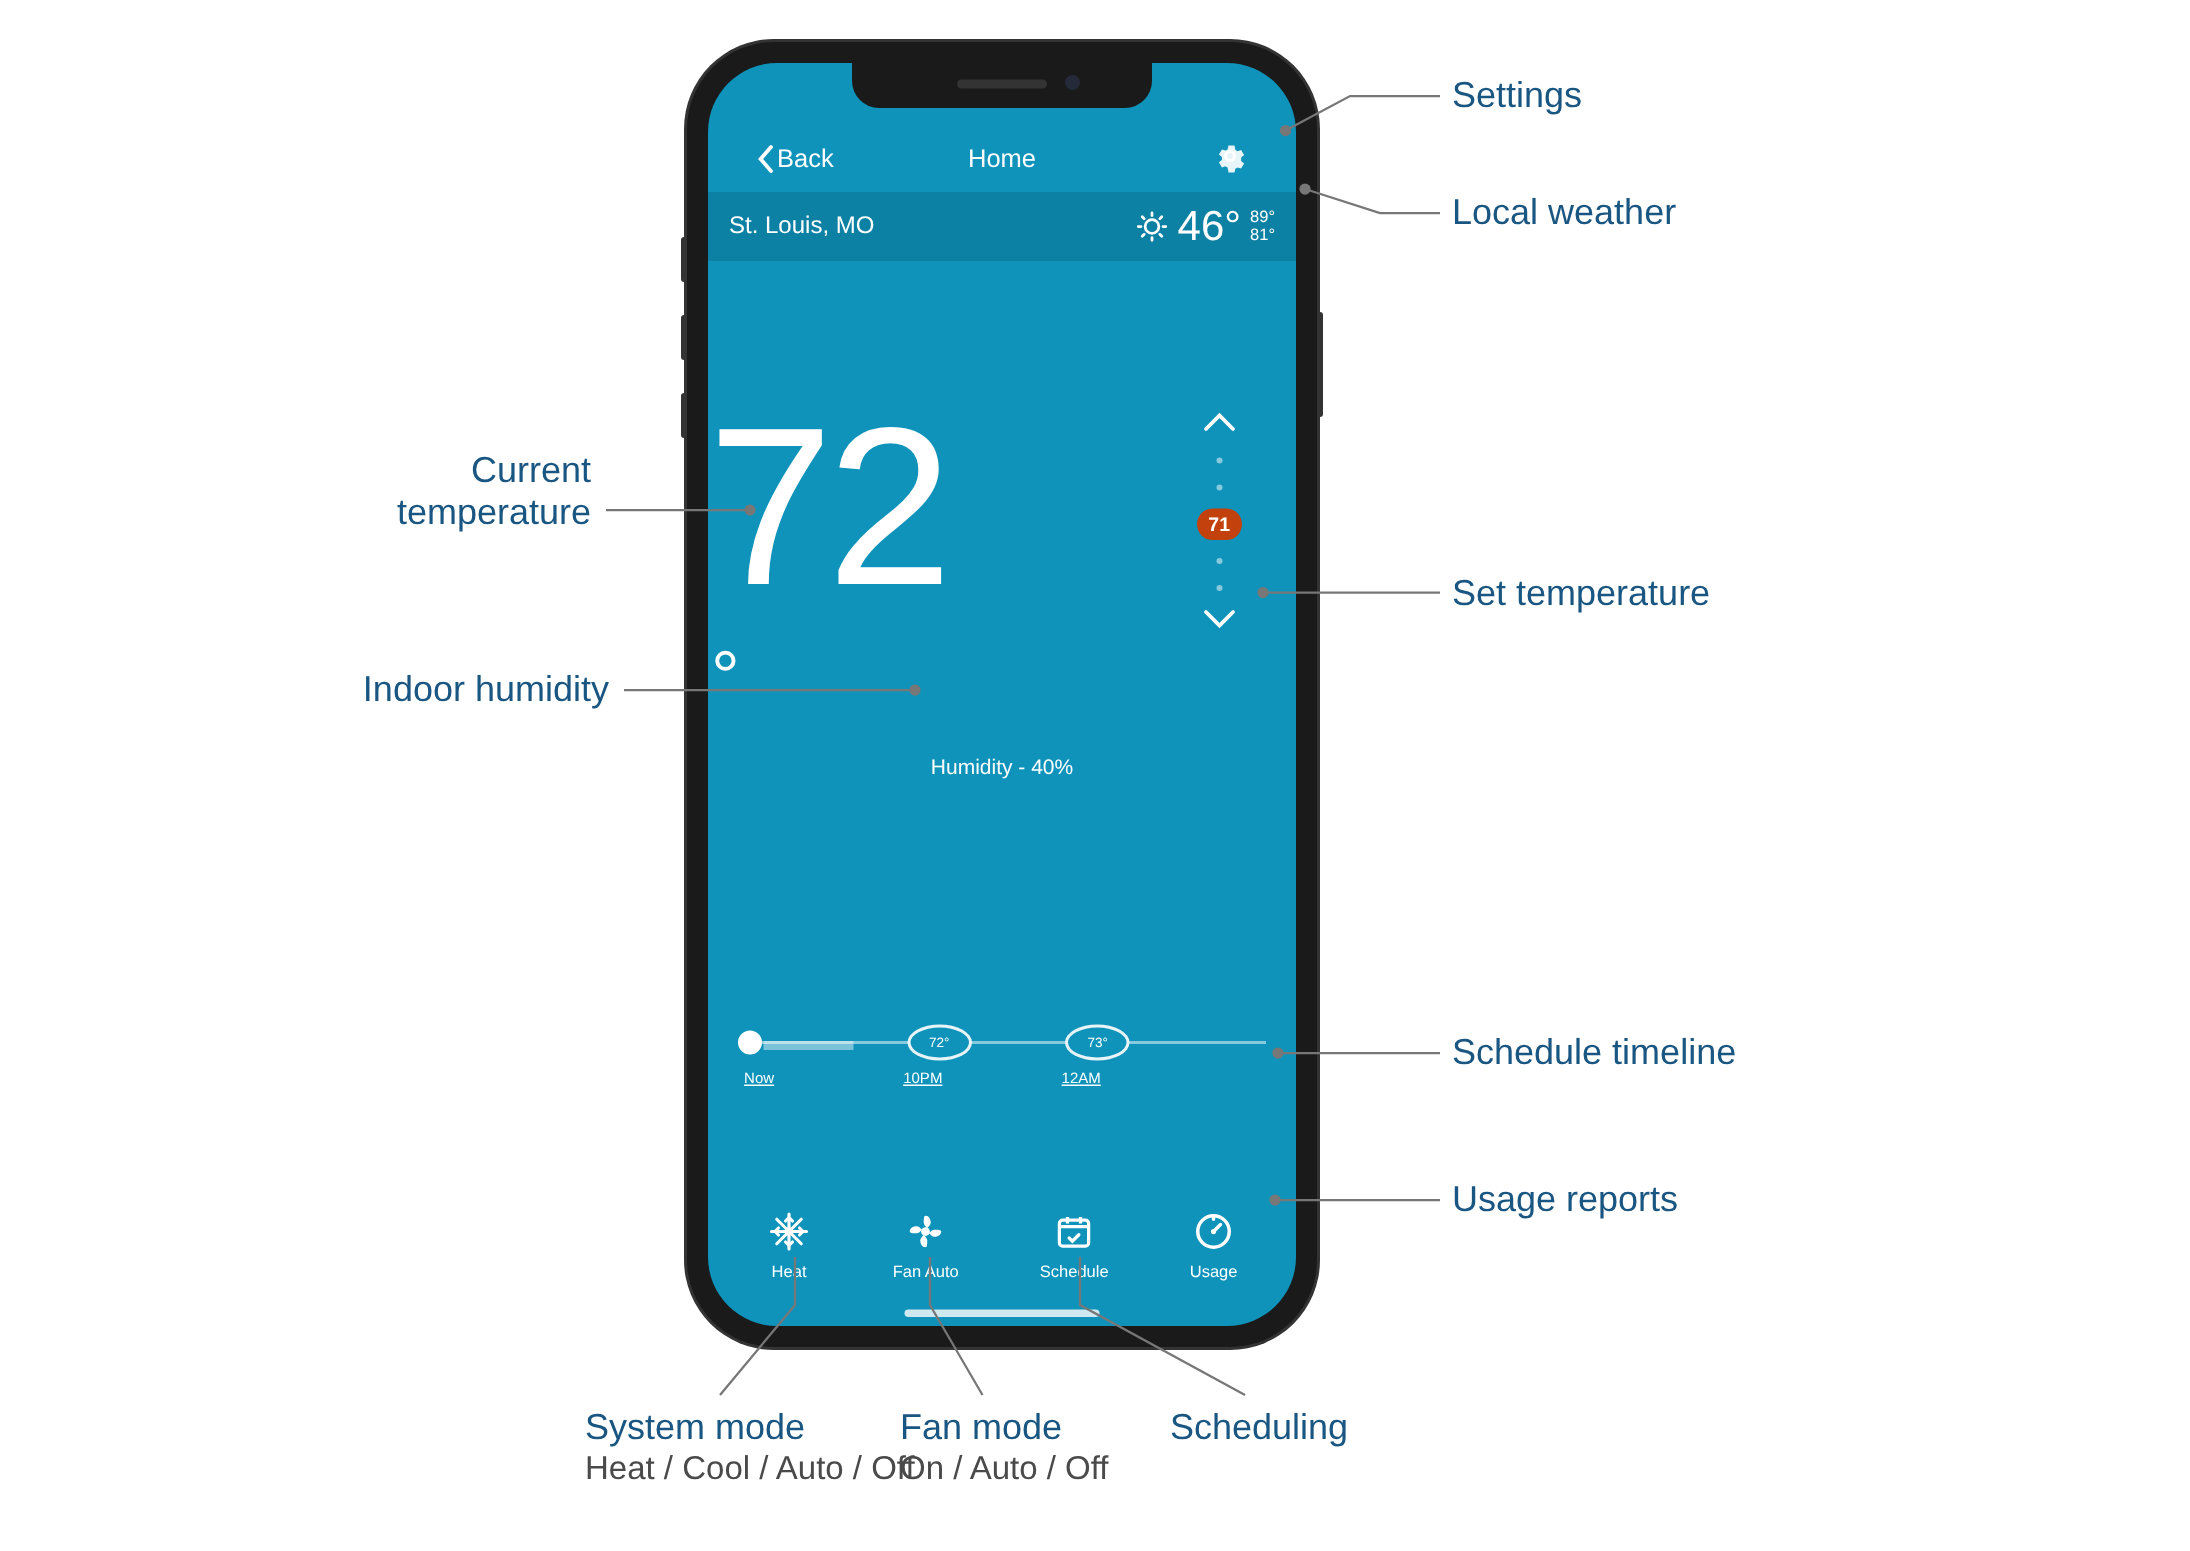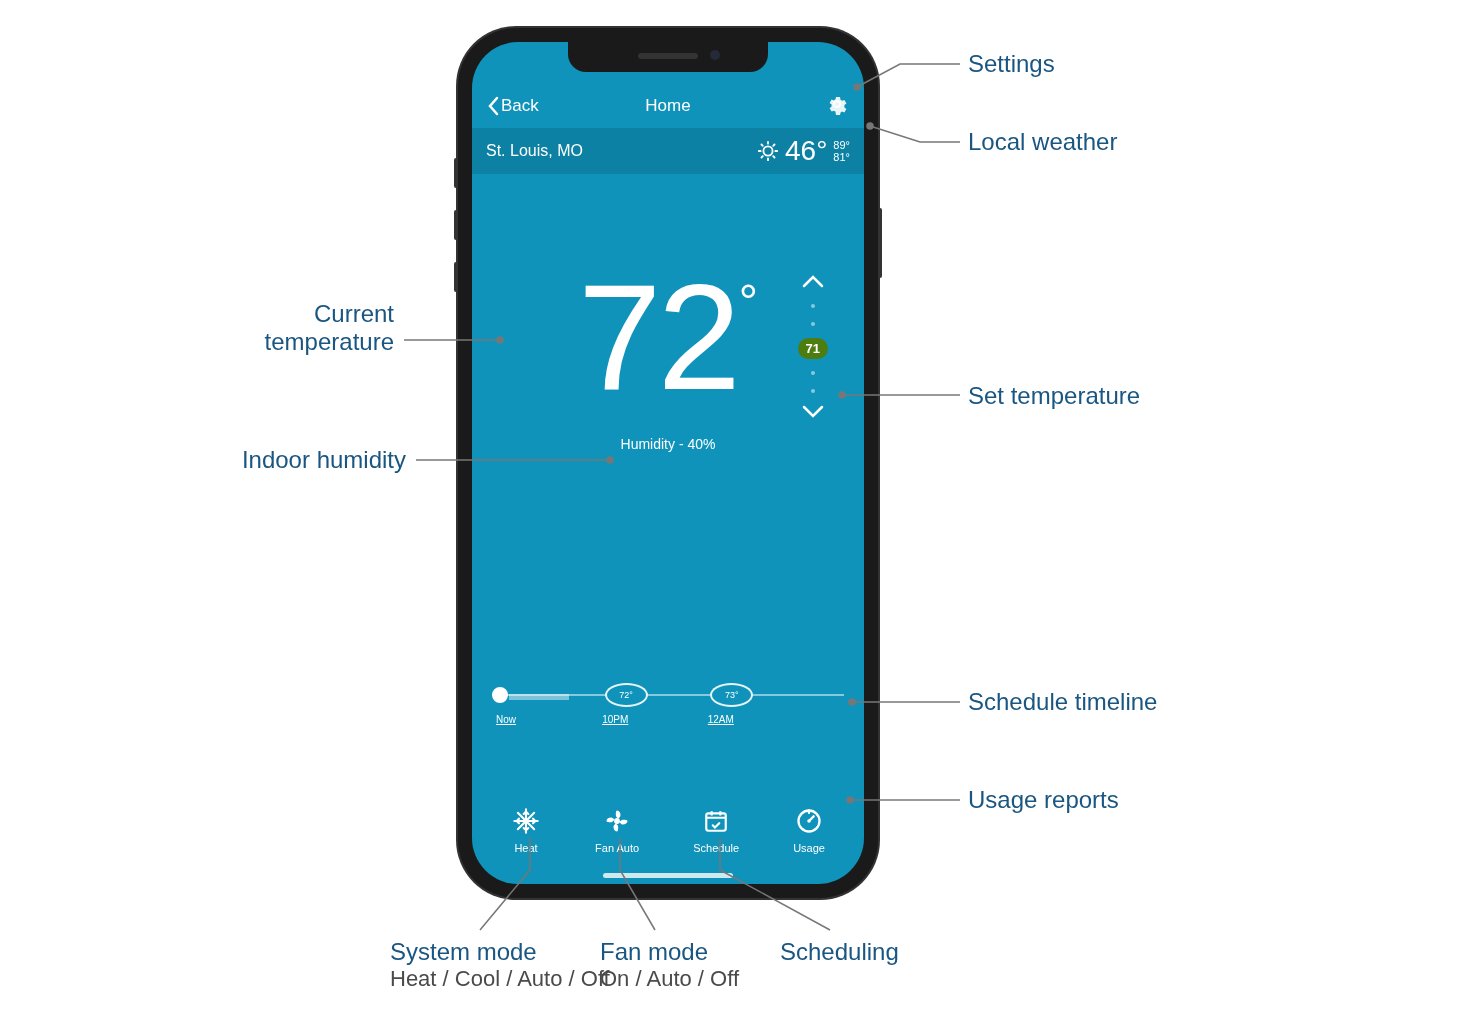--- a/index.html
+++ b/index.html
@@ -92,21 +92,21 @@
   z-index: 15;
 }
 .status-icons { display: flex; gap: 5px; align-items: center; }
 
 
 .navbar {
   position: absolute;
   top: 42px; left: 0; right: 0;
   height: 44px;
   display: flex; align-items: center; justify-content: space-between;
-  padding: 0 15px;
+  padding: 0 32px;
   font-size: 17px;
 }
 .nav-back { display: flex; align-items: center; gap: 2px; cursor: pointer; }
 .nav-title { position: absolute; left: 50%; transform: translateX(-50%); font-weight: 500; }
 .nav-settings { cursor: pointer; }
 
 
 .weather-row {
   position: absolute;
   top: 86px; left: 0; right: 0;
@@ -125,20 +125,21 @@
 .main-area {
   position: absolute;
   top: 220px; left: 0; right: 0;
   display: flex; flex-direction: column; align-items: center;
 }
 .temp-display {
   display: flex; align-items: flex-start;
   position: relative;
   width: 100%;
   justify-content: center;
+  flex-direction: column;
 }
 .big-temp {
   font-size: 150px;
   font-weight: 200;
   line-height: 1;
   letter-spacing: -4px;
 }
 .big-deg {
   font-size: 48px;
   font-weight: 300;
@@ -153,21 +154,21 @@
 
 .stepper {
   position: absolute;
   right: 36px; top: 232px;
   display: flex; flex-direction: column; align-items: center;
   gap: 10px;
 }
 .chevron { cursor: pointer; }
 .stepper-dots { width: 4px; height: 4px; background: rgba(255,255,255,0.5); border-radius: 50%; margin: 2px 0; }
 .set-temp-badge {
-  background: #4d7c0f;
+  background: #c2410c;
   border-radius: 12px;
   padding: 3px 8px;
   font-size: 13px;
   font-weight: 600;
 }
 
 
 .timeline {
   position: absolute;
   bottom: 150px; left: 20px; right: 20px;

